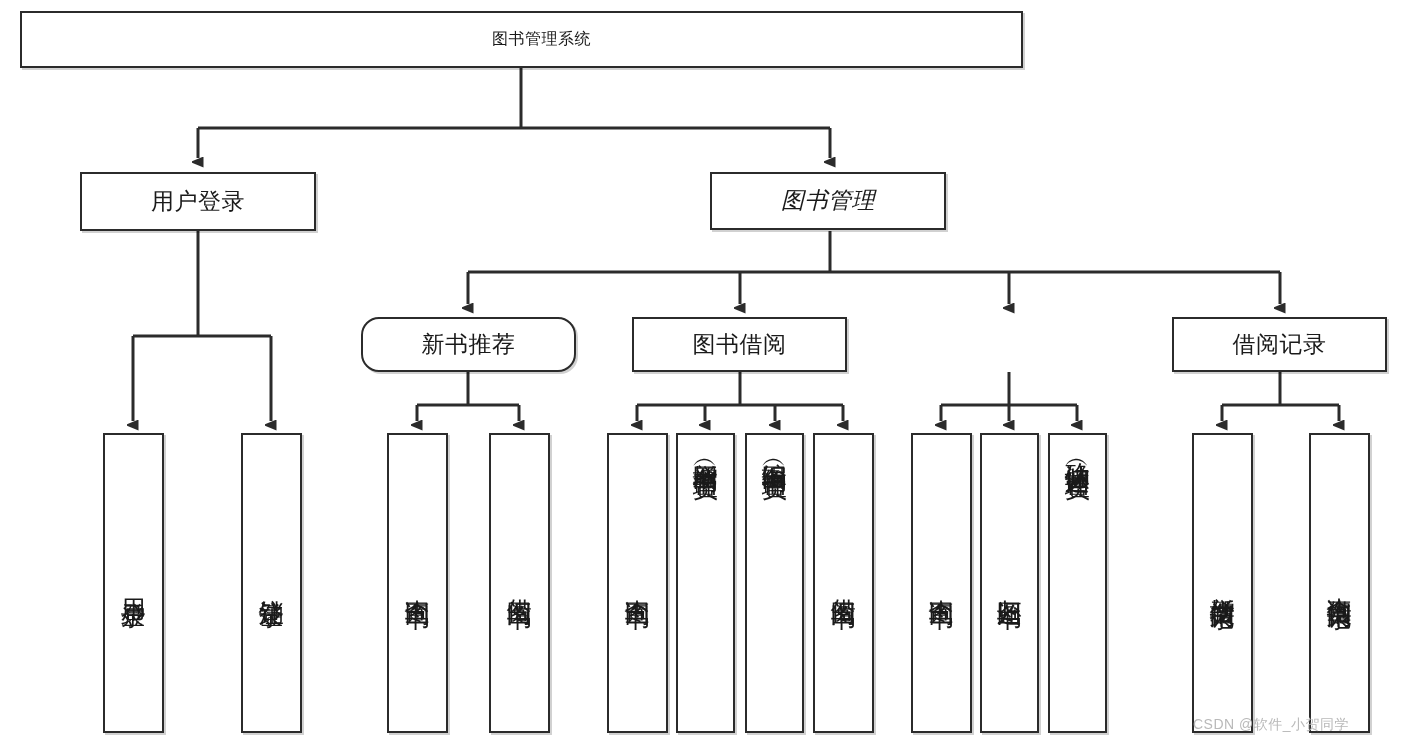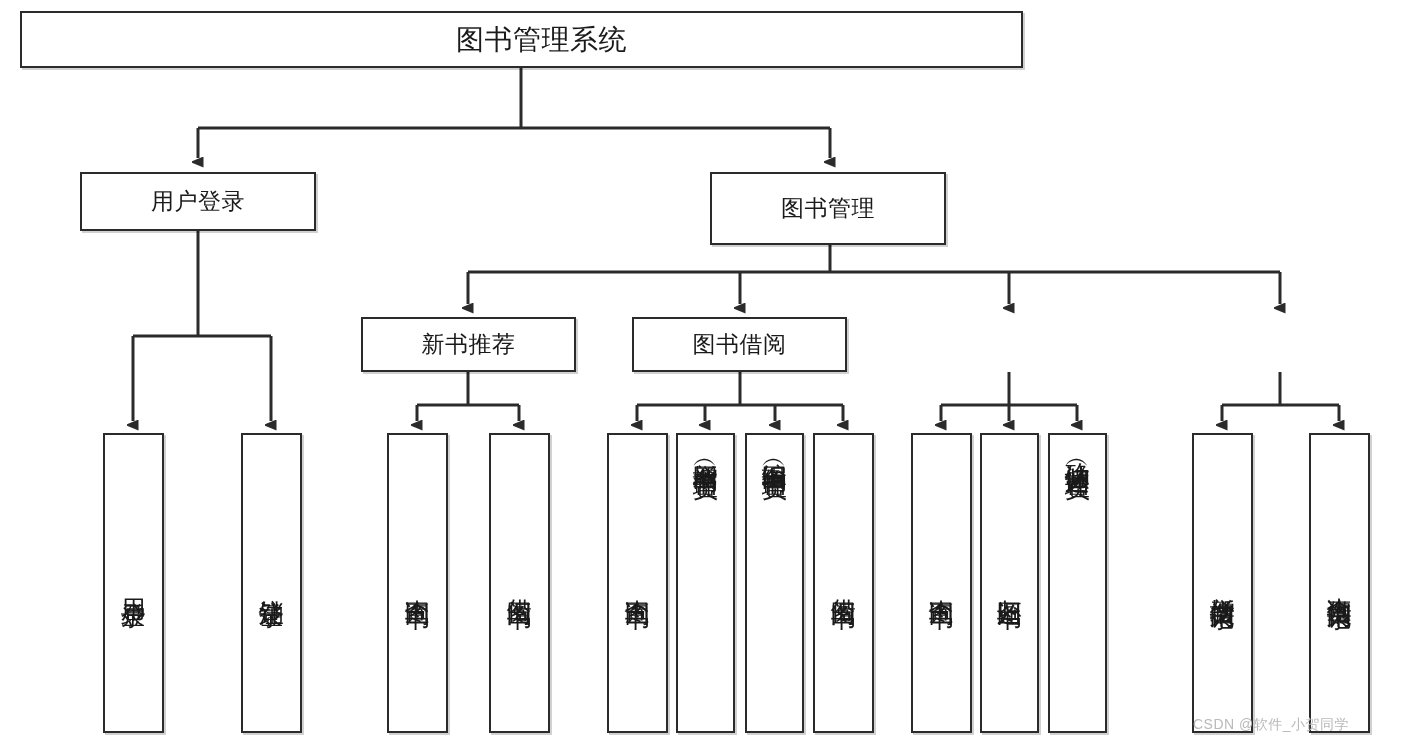--- a/index.html
+++ b/index.html
@@ -39,21 +39,21 @@
   .node .label {
     display: block;
     text-align: center;
     line-height: 1.18;
     letter-spacing: 0.5px;
   }
   .node.horiz .label {
     font-size: 23px;
   }
   .node.root .label {
-    font-size: 28px;
+    font-size: 16px;
     margin-left: 40px;
   }
   .node.vert {
     align-items: flex-start;
     padding-top: 8px;
   }
   .node.vert .label {
     writing-mode: vertical-rl;
     text-orientation: upright;
     font-size: 25px;
@@ -129,30 +129,33 @@
     </g>
   </svg>
 
   <div class="node root horiz" style="left:20px; top:11px; width:1003px; height:57px;">
     <span class="label">图书管理系统</span>
   </div>
 
   <div class="node horiz" style="left:80px; top:172px; width:236px; height:59px;">
     <span class="label">用户登录</span>
   </div>
-  <div class="node horiz" style="left:710px; top:172px; width:236px; height:73px;">
+  <div class="node horiz" style="left:710px; top:172px; width:236px; height:58px;font-style:italic;">
     <span class="label">图书管理</span>
   </div>
 
-  <div class="node horiz" style="left:361px; top:317px; width:215px; height:55px;">
+  <div class="node horiz" style="left:361px; top:317px; width:215px; height:55px;border-radius:18px;">
     <span class="label">新书推荐</span>
   </div>
   <div class="node horiz" style="left:632px; top:317px; width:215px; height:55px;">
     <span class="label">图书借阅</span>
   </div>
+  <div class="node horiz" style="left:1172px; top:317px; width:215px; height:55px;">
+    <span class="label">借阅记录</span>
+  </div>
 
   <div class="node vert pad-mid" style="left:103px; top:433px; width:61px; height:300px;">
     <span class="label">用户登录</span>
   </div>
   <div class="node vert pad-mid" style="left:241px; top:433px; width:61px; height:300px;">
     <span class="label">注销登录</span>
   </div>
 
   <div class="node vert pad-mid" style="left:387px; top:433px; width:61px; height:300px;">
     <span class="label">查询图书</span>

